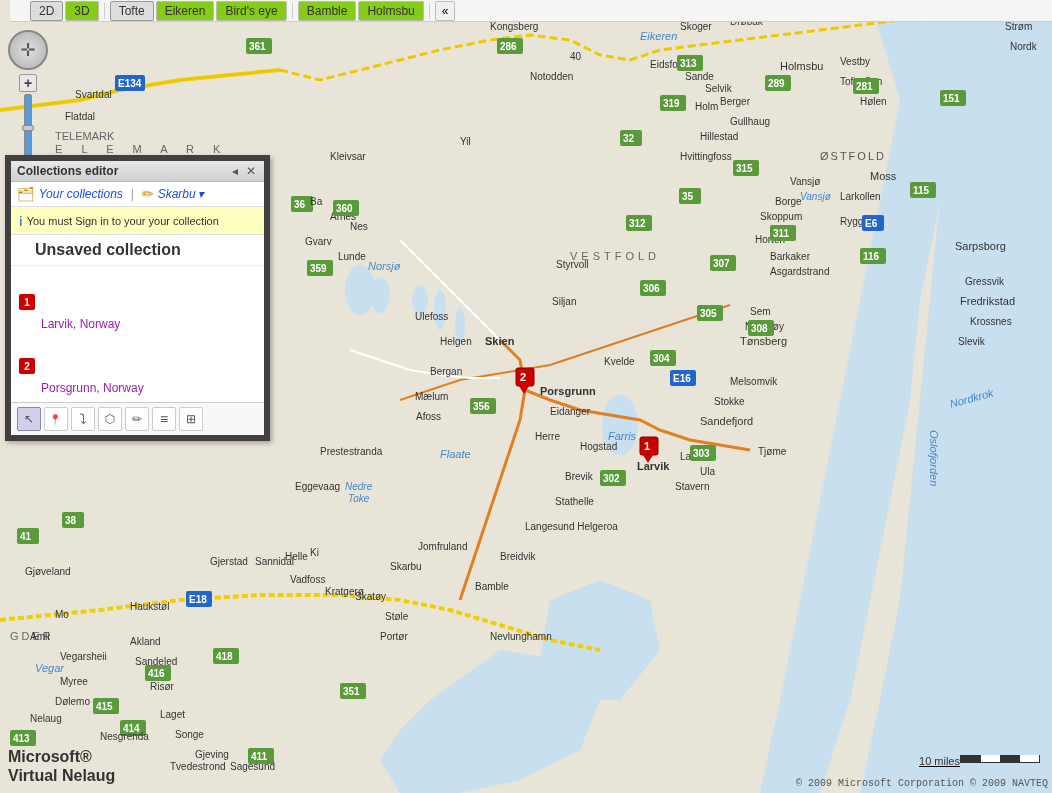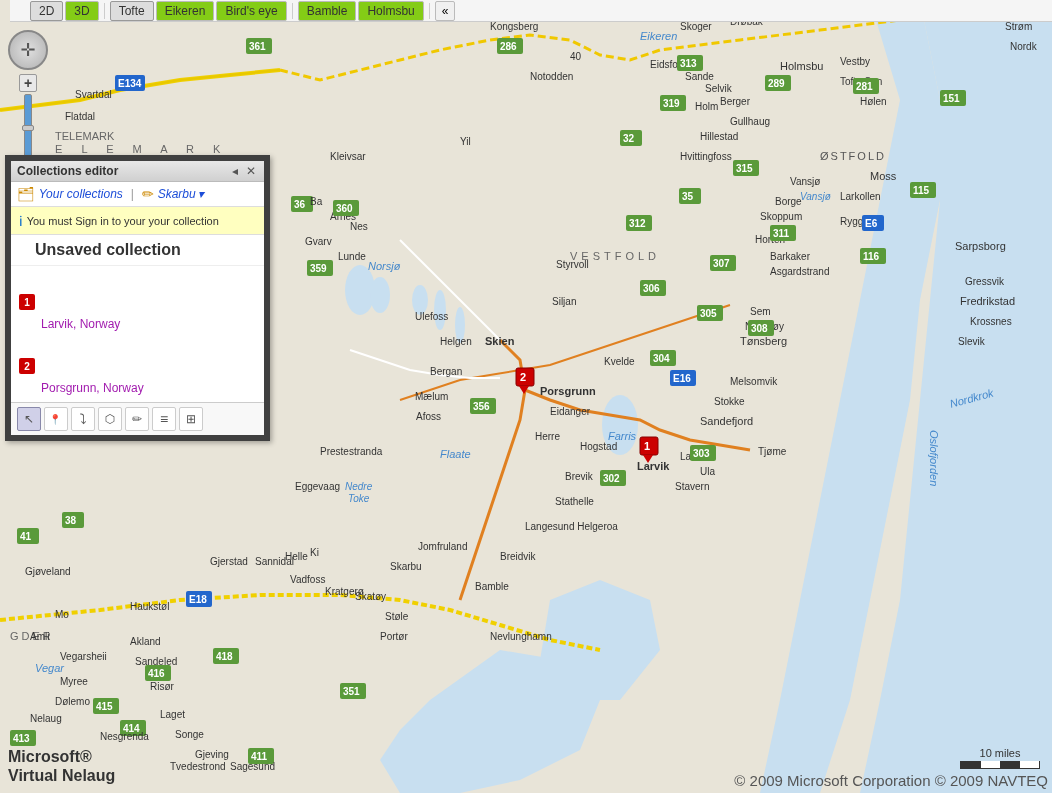--- a/index.html
+++ b/index.html
@@ -259,22 +259,23 @@
     
     #map-scale {
       position: absolute;
       bottom: 24px;
       right: 12px;
       z-index: 100;
     }
 
     .scale-bar {
       display: flex;
-      flex-direction: column;
-      align-items: center;
+      flex-direction: row;
+      align-items: flex-start;
+      text-decoration: underline;
     }
 
     .scale-text {
       font-size: 11px;
       color: #333;
       margin-bottom: 2px;
     }
 
     .scale-graphic {
       width: 80px;
@@ -285,23 +286,24 @@
     }
 
     .scale-seg-dark { flex: 1; background: #333; }
     .scale-seg-light { flex: 1; background: white; }
 
     
     #map-copyright {
       position: absolute;
       bottom: 4px;
       right: 4px;
-      font-size: 15px;
+      font-size: 10px;
       color: #555;
       z-index: 100;
+      font-family: Liberation Mono, monospace;
     }
 
     #ms-logo {
       position: absolute;
       bottom: 8px;
       left: 8px;
       z-index: 100;
     }
 
     .ms-logo-text {

